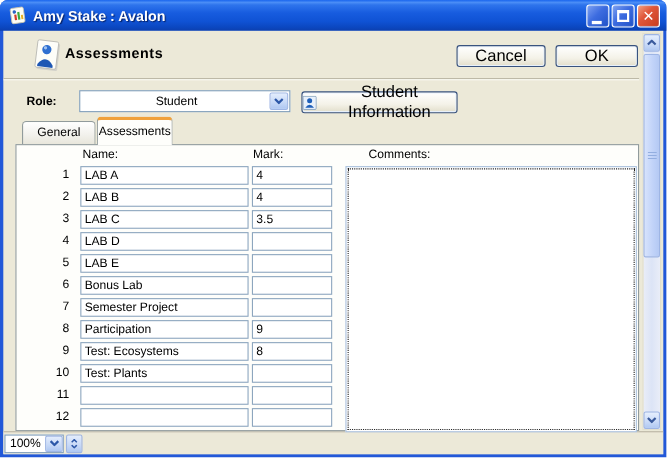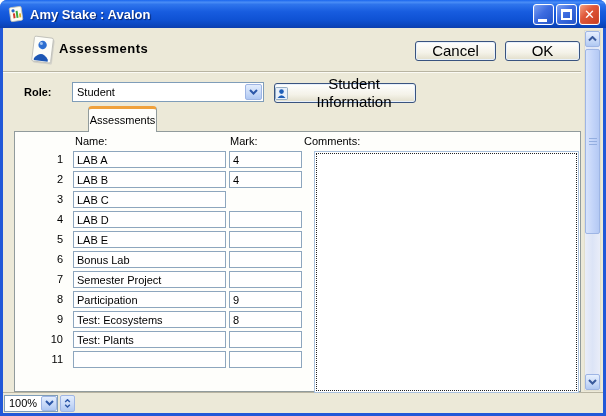--- a/index.html
+++ b/index.html
@@ -54,21 +54,21 @@
   .btn-cancel { left: 412px; top: 13px; width: 81px; }
   .btn-ok { left: 502px; top: 13px; width: 75px; }
 
   .separator { position: absolute; left: 0; top: 43px; width: 578px; height: 2px;
     border-top: 1px solid #B8B4A2; border-bottom: 1px solid #FBFAF4; }
 
   
   .role-label { position: absolute; left: 21px; top: 58px; font-weight: bold; }
   .combo {
     position: absolute; left: 69px; top: 54px; width: 192px; height: 20px;
-    background: #fff; border: 1px solid #7F9DB9; display: flex; align-items: center;
+    background: #fff; border: 1px solid #7F9DB9; display: flex; align-items: center; text-align: center;
   }
   .combo-value { flex: 1; padding-left: 4px; }
   .combo-arrow, .mini-btn {
     width: 17px; height: 16px; margin: 1px; border: 1px solid #9EB5E4; border-radius: 2px;
     background: linear-gradient(180deg, #E3EDFD 0%, #C6D8F7 60%, #AEC7F2 100%);
     display: flex; align-items: center; justify-content: center; flex: none;
   }
   .chev { width: 9px; height: 6px; display: block; }
   .btn-info { left: 271px; top: 55px; width: 142px; display: flex; align-items: center; justify-content: space-between; gap: 5px; }
   .info-icon { width: 13px; height: 13px; flex: none; }
@@ -89,21 +89,21 @@
   .tab-attachments { left: 155px; width: 89px; }
 
   
   .panel {
     position: absolute; left: 11px; top: 103px; width: 567px; height: 261px;
     background: #FEFEFB; border: 1px solid #919B9C; z-index: 2;
   }
   .col-hdr { position: absolute; top: 3px; font-size: 11px; }
   .hdr-name { left: 60px; }
   .hdr-mark { left: 215px; }
-  .hdr-comments { left: 289px; text-align: center; }
+  .hdr-comments { left: 320px; text-align: center; }
 
   .rows { position: absolute; left: 0; top: 18px; width: 300px; }
   .rowline { position: relative; height: 20px; }
   .row-num { position: absolute; left: 18px; top: 3px; width: 30px; text-align: right; }
   .cell-input {
     position: absolute; top: 1px; height: 17px; border: 1px solid #8DA6BE;
     background: #fff; font-family: "Liberation Sans", sans-serif; font-size: 11px;
     padding: 0 3px; outline: none;
   }
   .name-input { left: 58px; width: 153px; }
@@ -215,20 +215,21 @@
     </div>
     <button class="xp-btn btn-info">
       <svg class="info-icon" viewBox="0 0 13 13">
         <rect x="0.5" y="0.5" width="12" height="12" rx="1" fill="#E8F0FA" stroke="#7F9DB9" stroke-width="0.8"></rect>
         <circle cx="6.5" cy="4.6" r="2.3" fill="#1E5FB8"></circle>
         <path d="M2.5 11 q4 -5.5 8 0 z" fill="#1E5FB8"></path>
       </svg>
       <span>Student Information</span>
     </button>
 
+    <div class="tab tab-general">General</div>
     <div class="tab tab-assessments active">Assessments</div>
 
     <div class="panel">
       <div class="col-hdr hdr-name">Name:</div>
       <div class="col-hdr hdr-mark">Mark:</div>
       <div class="col-hdr hdr-comments">Comments:</div>
 
       <div class="rows">
   <div class="rowline">
     <span class="row-num">1</span>
@@ -238,20 +239,21 @@
 
   <div class="rowline">
     <span class="row-num">2</span>
     <input class="cell-input name-input" value="LAB B" style="">
     <input class="cell-input mark-input" value="4" style="">
   </div>
 
   <div class="rowline">
     <span class="row-num">3</span>
     <input class="cell-input name-input" value="LAB C" style="">
+    <input class="cell-input mark-input" value="3.5" style="">
   </div>
 
   <div class="rowline">
     <span class="row-num">4</span>
     <input class="cell-input name-input" value="LAB D" style="">
     <input class="cell-input mark-input" value="" style="">
   </div>
 
   <div class="rowline">
     <span class="row-num">5</span>
@@ -288,20 +290,25 @@
     <input class="cell-input name-input" value="Test: Plants" style="">
     <input class="cell-input mark-input" value="" style="">
   </div>
 
   <div class="rowline">
     <span class="row-num">11</span>
     <input class="cell-input name-input" value="" style="">
     <input class="cell-input mark-input" value="" style="">
   </div>
 
+  <div class="rowline">
+    <span class="row-num">12</span>
+    <input class="cell-input name-input" value="" style="">
+    <input class="cell-input mark-input" value="" style="">
+  </div>
 </div>
 
       <div class="comments-box">
         <div class="comments-inner"></div>
       </div>
     </div>
 
     <div class="scrollbar">
       <div class="sb-btn sb-up">
         <svg class="chev" viewBox="0 0 9 6">

